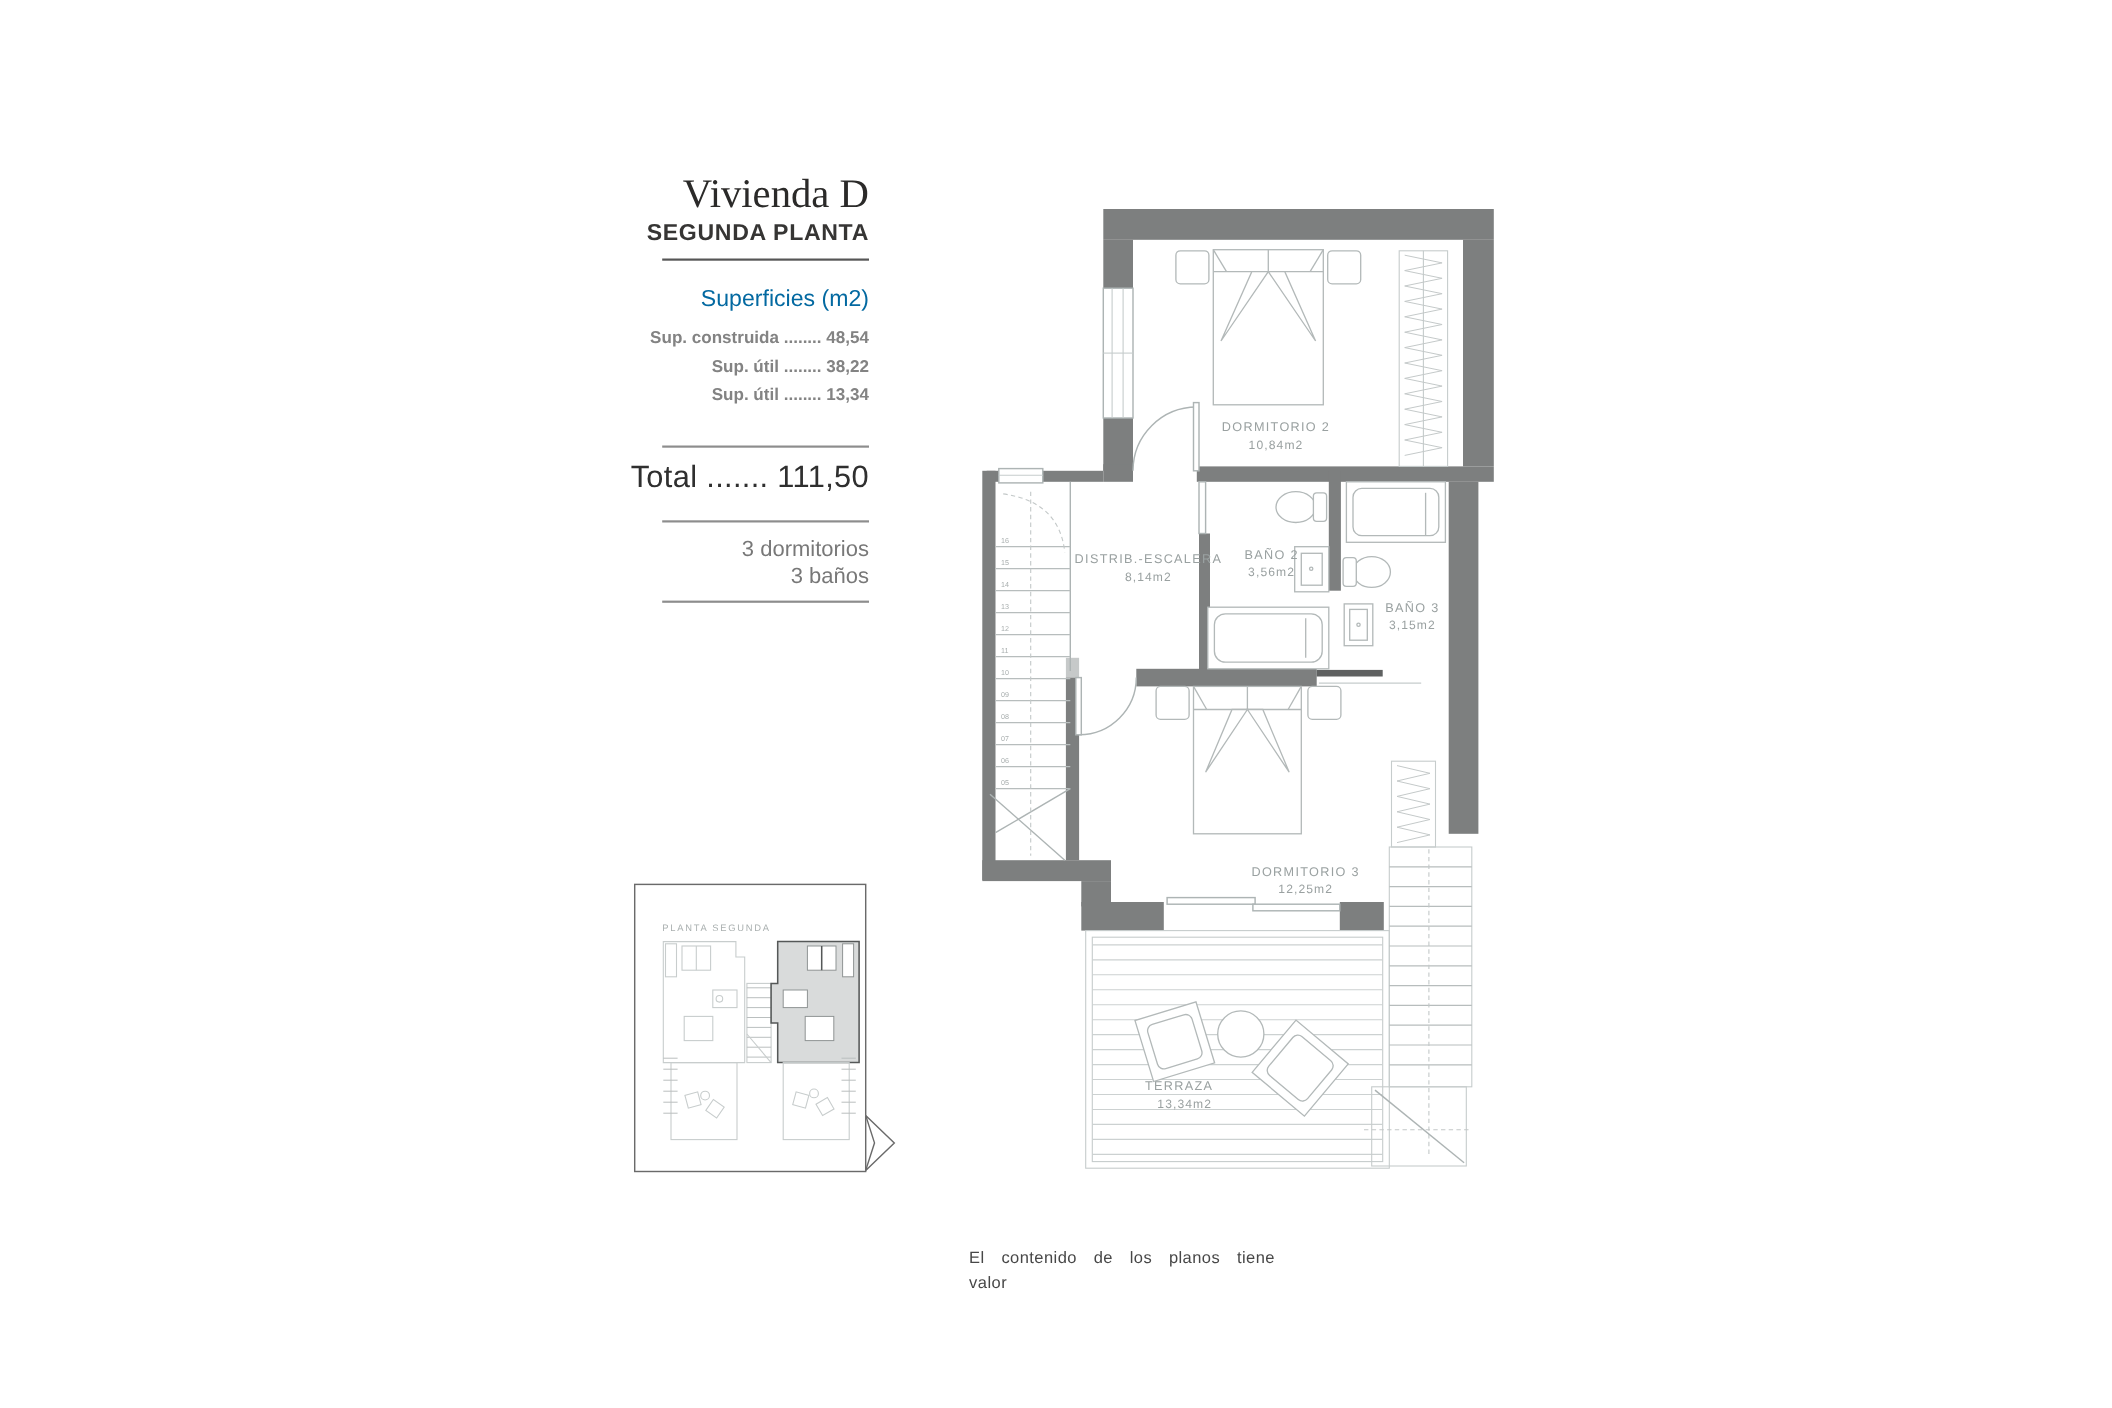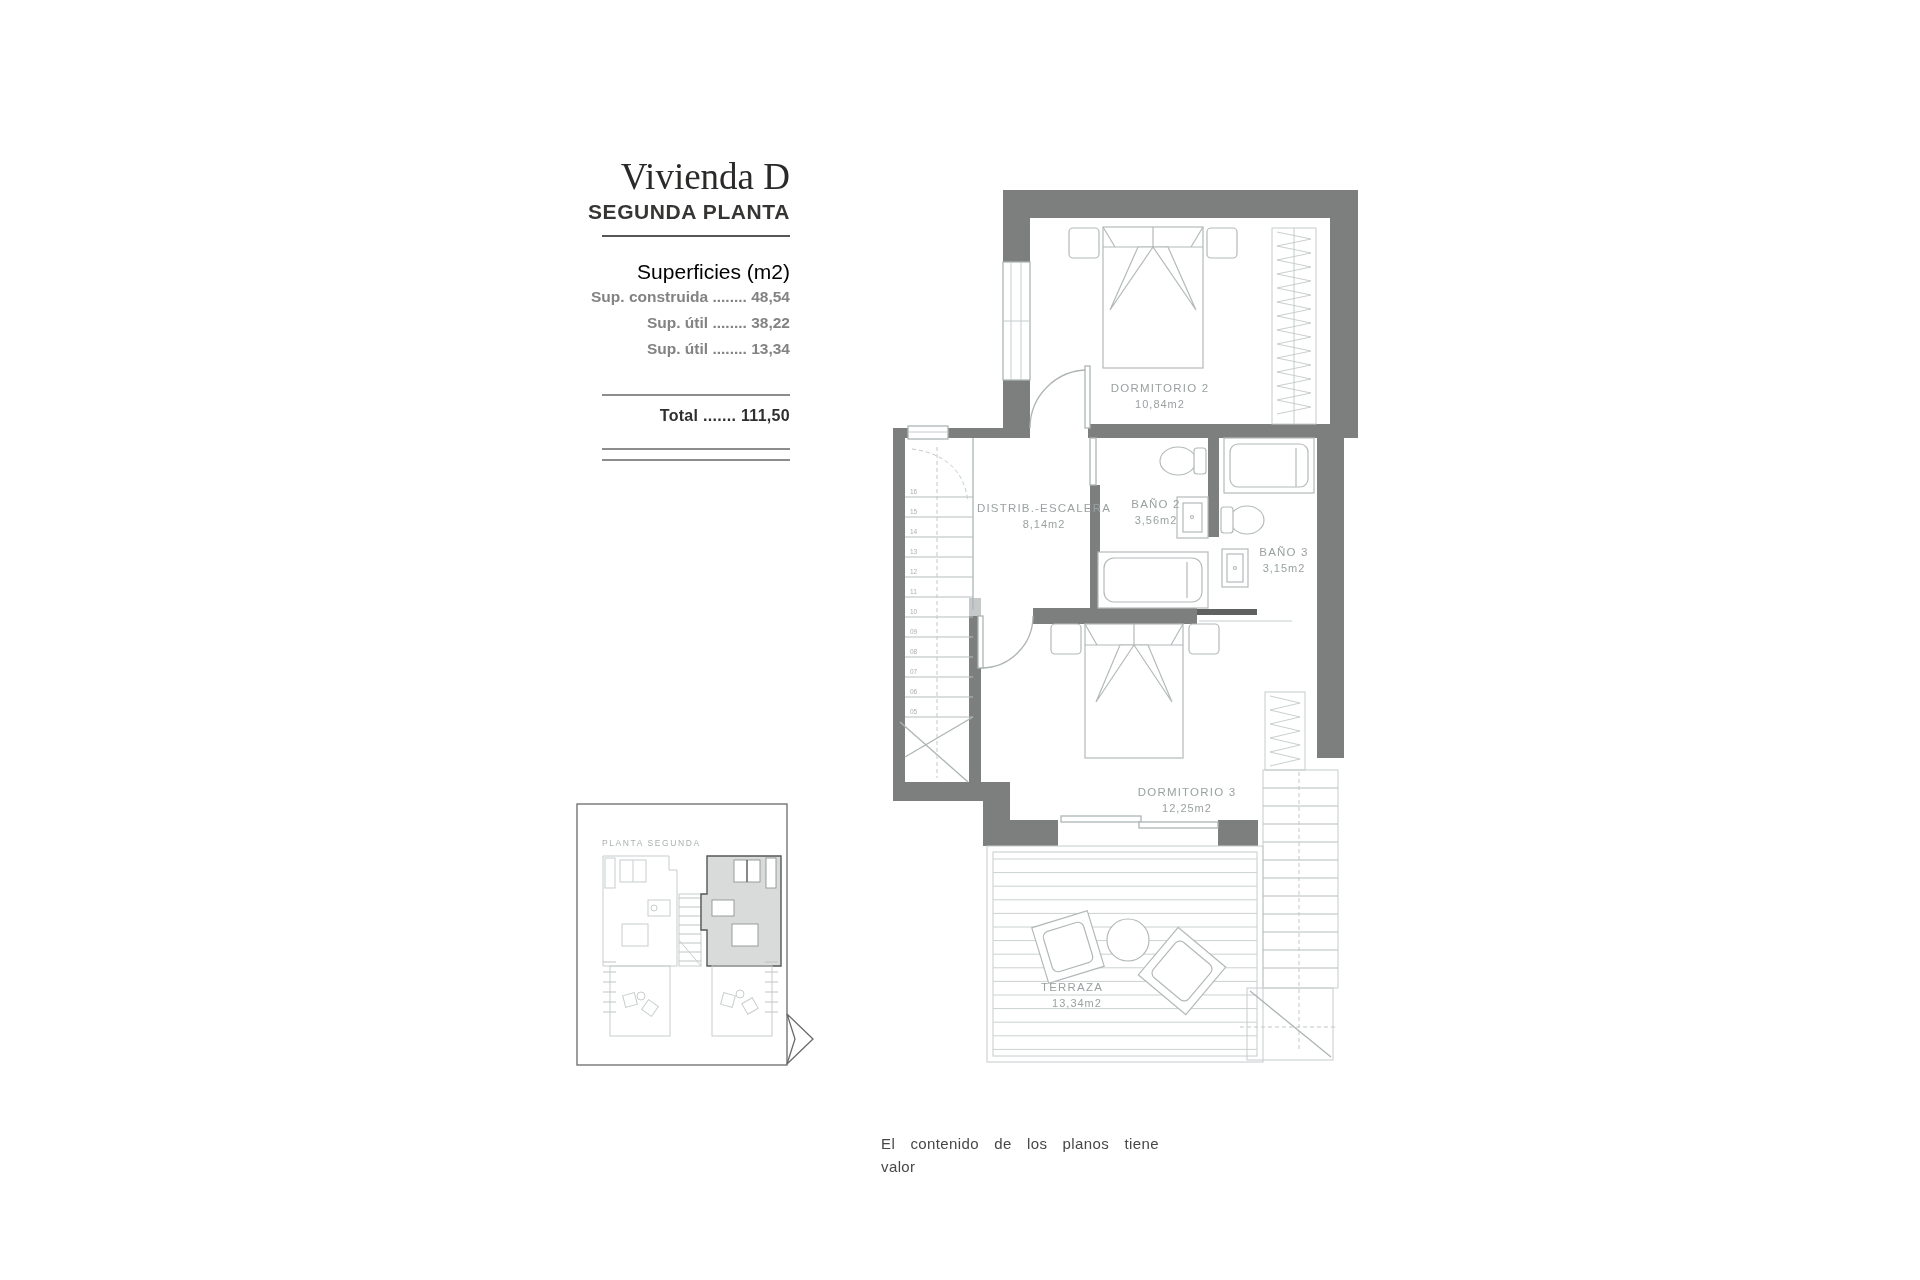--- a/index.html
+++ b/index.html
@@ -6,24 +6,24 @@
   body{width:1920px;height:1280px;overflow:hidden;position:relative;
        font-family:"Liberation Sans",sans-serif;}
   .page{position:absolute;inset:0;background:#fff;}
 
   
   .info-panel{position:absolute;left:480px;top:158px;width:310px;text-align:right;color:#2e2d2c;}
   .ip-title{font-family:"Liberation Serif",serif;font-weight:400;font-size:37px;line-height:1.05;color:#2b2a29;}
   .ip-subtitle{font-size:21px;font-weight:700;letter-spacing:.6px;margin-top:3px;color:#363534;text-align:right;}
   .rule{height:0;border-top:2px solid #8d8d8d;width:188px;margin-left:auto;}
   .rule-dark{border-top-color:#565656;margin-top:11px;}
-  .ip-surf-heading{font-size:21px;color:#000000;margin-top:23px;margin-bottom:0;}
+  .ip-surf-heading{font-size:21px;color:#0369a1;margin-top:23px;margin-bottom:11px;}
   .surf-row{font-size:15.5px;color:#838383;line-height:26px;font-weight:bold;}
   .rule-2{margin-top:32px;}
-  .total-row{font-size:16px;font-weight:700;color:#2f2f2f;margin-top:11px;letter-spacing:.3px;}
+  .total-row{font-size:28px;font-weight:400;color:#2f2f2f;margin-top:11px;letter-spacing:.3px;}
   .rule-3{margin-top:23px;}
   .features{margin-top:12px;}
   .feature{font-size:20px;color:#787878;line-height:25px;}
   .rule-4{margin-top:9px;}
 
   
   .disclaimer{position:absolute;left:881px;top:1121px;width:278px;color:#474747;
               font-size:15px;line-height:1.5;letter-spacing:.4px;word-spacing:4px;margin-top:12px;}
   .disclaimer div{text-align:justify;text-align-last:justify;}
 
@@ -82,20 +82,24 @@
     </div>
 
     <div class="rule rule-2"></div>
     <div class="total-row">
       <span>Total</span>
       <span>.......</span>
       <span>111,50</span>
     </div>
     <div class="rule rule-3"></div>
 
+    <div class="features">
+      <div class="feature">3 dormitorios</div>
+      <div class="feature">3 baños</div>
+    </div>
     <div class="rule rule-4"></div>
   </div>
 
   <svg class="plan-svg" viewBox="0 0 1920 1280">
 
     <g>
       <rect class="wall" x="1003" y="190" width="355" height="28"></rect>
       <rect class="wall" x="1003" y="218" width="27" height="44"></rect>
       <rect class="wall" x="1003" y="380" width="27" height="48"></rect>
       <rect class="wall" x="1330" y="218" width="28" height="206"></rect>

